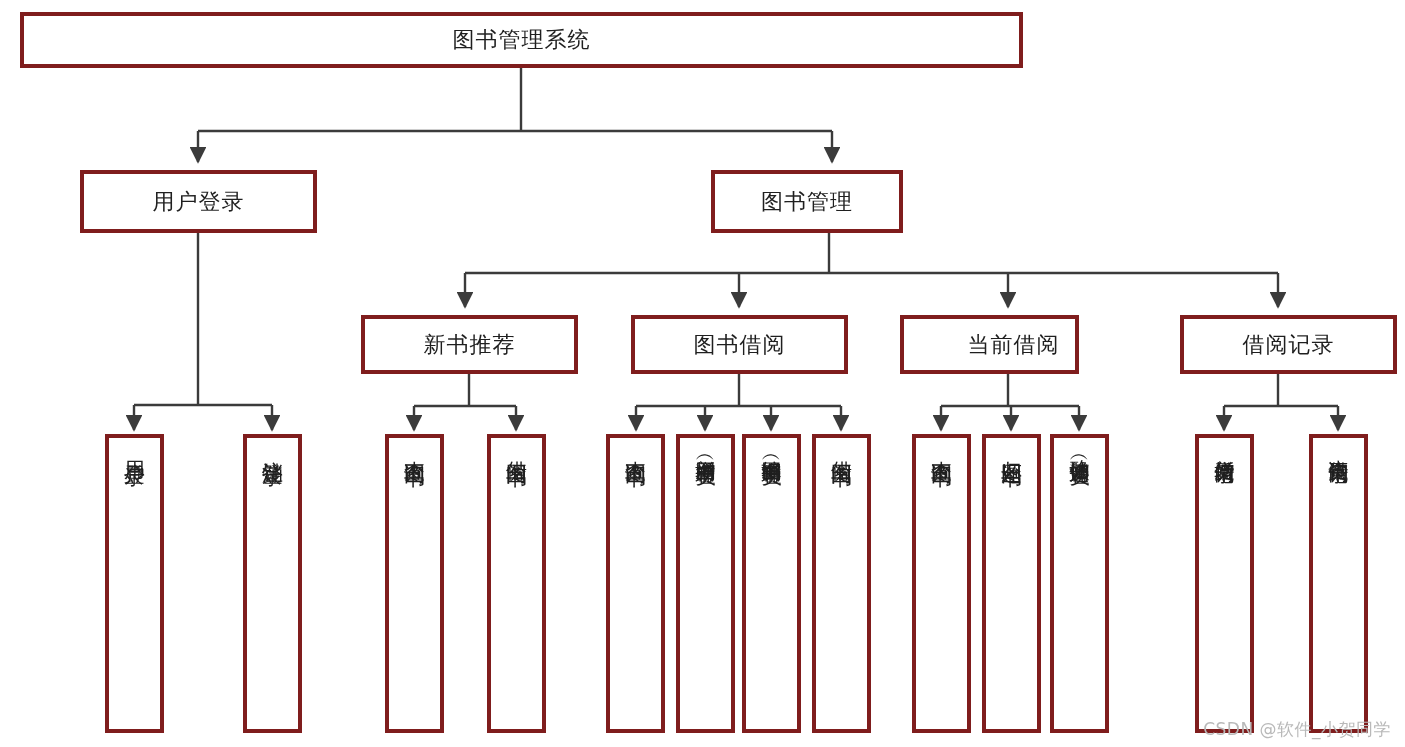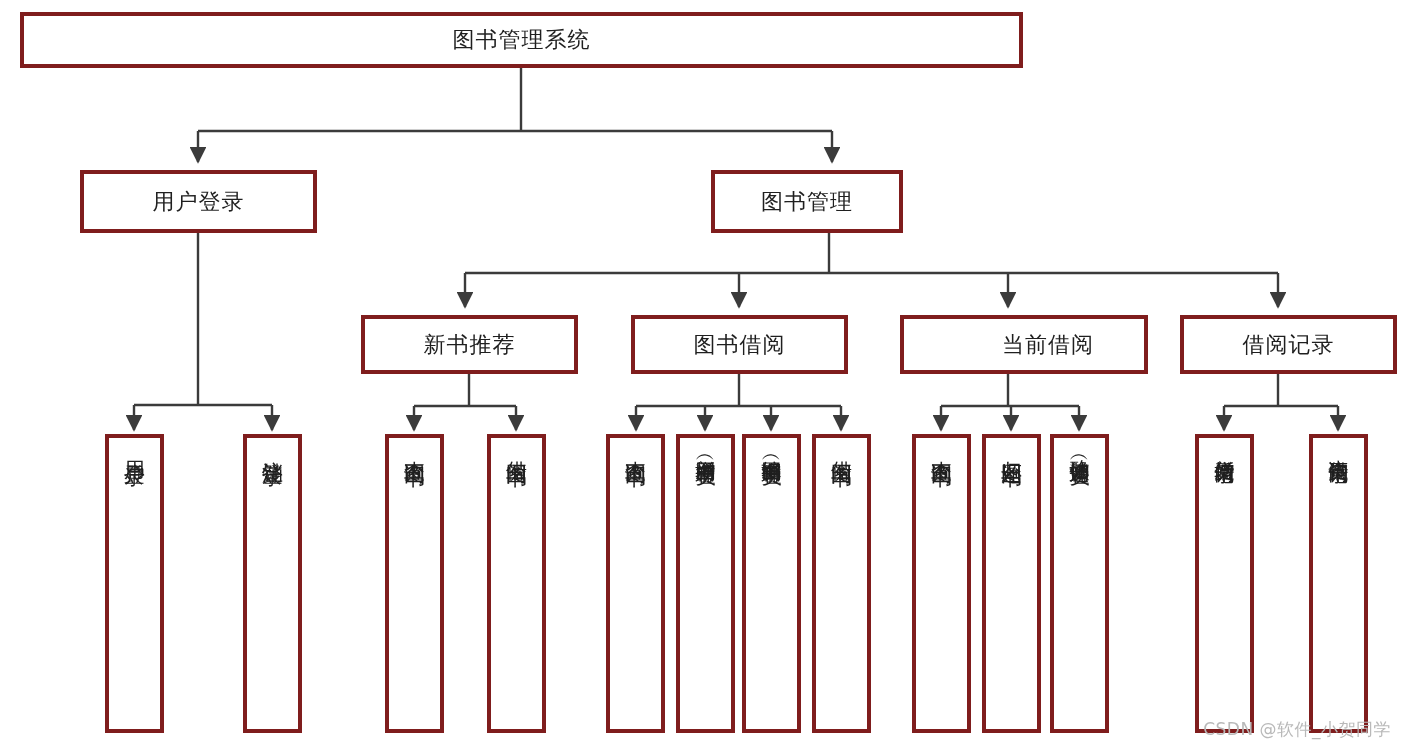--- a/index.html
+++ b/index.html
@@ -135,21 +135,21 @@
   <div class="node" style="left:711px; top:170px; width:192px; height:63px;">
     <span class="label">图书管理</span>
   </div>
 
   <div class="node" style="left:631px; top:315px; width:217px; height:59px;">
     <span class="label">图书借阅</span>
   </div>
   <div class="node" style="left:361px; top:315px; width:217px; height:59px;">
     <span class="label">新书推荐</span>
   </div>
-  <div class="node" style="left:900px; top:315px; width:248px; height:59px;padding-left:48px;">
+  <div class="node" style="left:900px; top:315px; width:179px; height:59px;padding-left:48px;">
     <span class="label">当前借阅</span>
   </div>
   <div class="node" style="left:1180px; top:315px; width:217px; height:59px;">
     <span class="label">借阅记录</span>
   </div>
 
   <div class="node leaf" style="left:105px; top:434px; width:59px; height:299px;">
     <span class="label">用户登录</span>
   </div>
   <div class="node leaf" style="left:243px; top:434px; width:59px; height:299px;">

